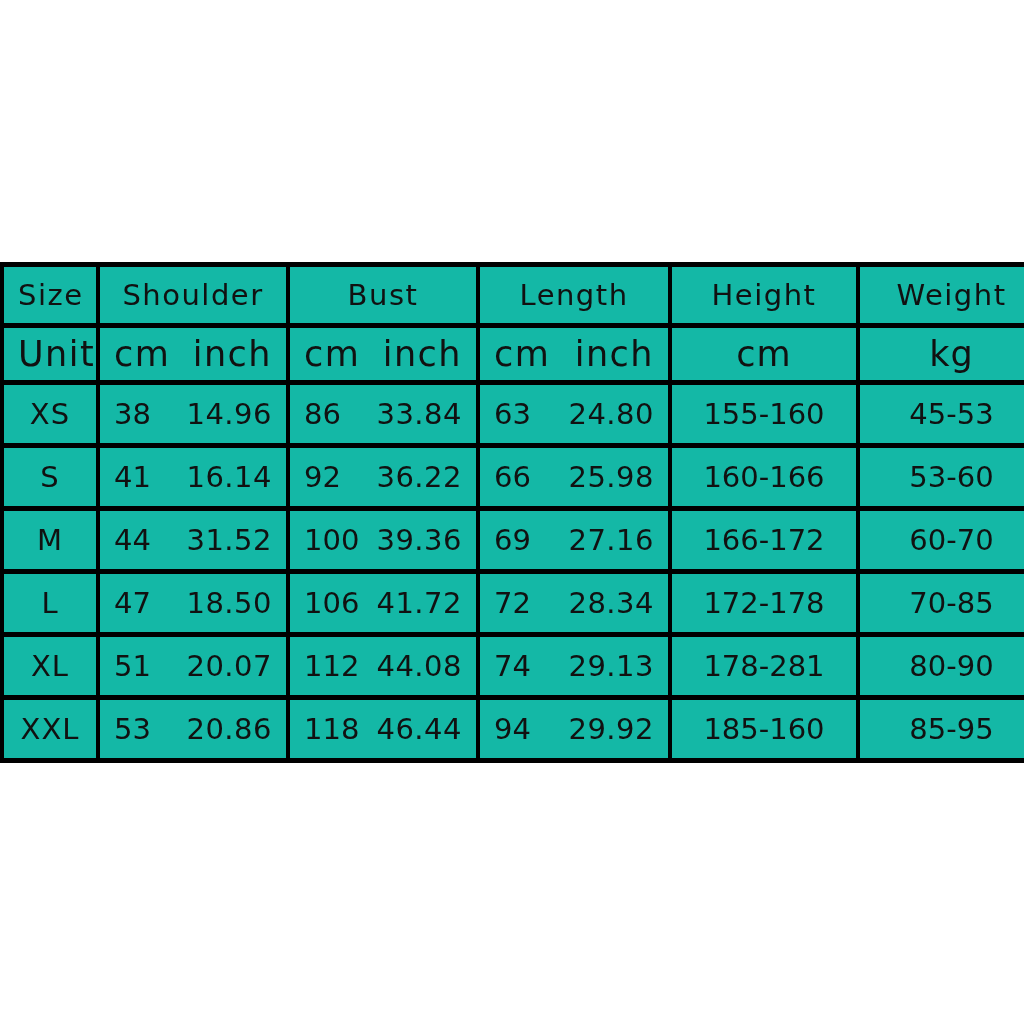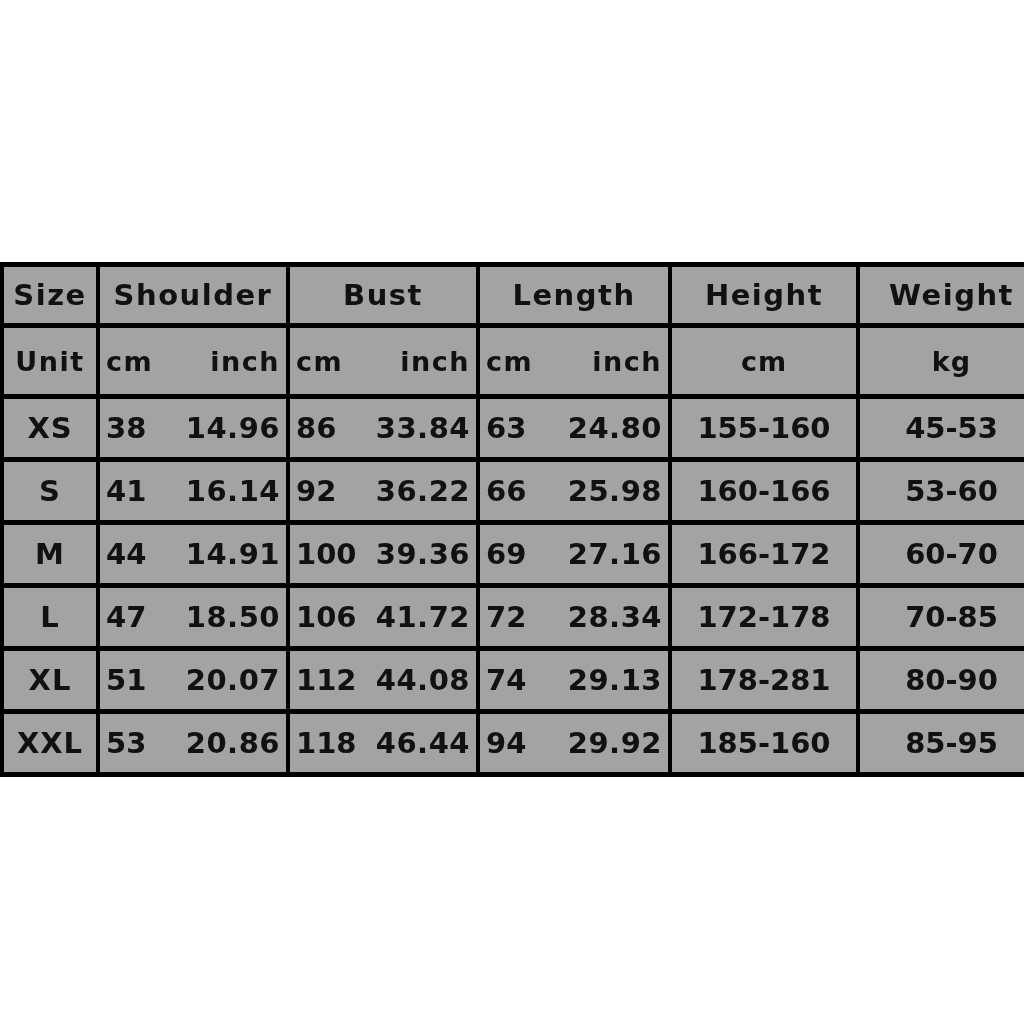--- a/index.html
+++ b/index.html
@@ -35,25 +35,25 @@
   table.size-chart {
     width: 100%;
     height: 100%;
     border-collapse: separate;
     border-spacing: 4px 5px;
     table-layout: fixed;
     background: #000000;
   }
 
   table.size-chart td {
-    background: #a3a3a3;
+    background: #14b8a6;
     color: #111111;
     font-family: "DejaVu Sans", sans-serif;
-    font-weight: 700;
-    padding: 0 6px;
+    font-weight: 400;
+    padding: 0 14px;
     vertical-align: middle;
     white-space: nowrap;
     overflow: hidden;
   }
 
   
   col.c-size   { width: 92px; }
   col.c-shoulder { width: 186px; }
   col.c-bust   { width: 186px; }
   col.c-length { width: 188px; }
@@ -63,22 +63,22 @@
   
   tr.head-row td {
     text-align: center;
     font-size: 29px;
     letter-spacing: 1.5px;
     height: 56px;
   }
 
   
   tr.unit-row td {
-    font-size: 27px;
-    height: 66px;
+    font-size: 35px;
+    height: 52px;
     letter-spacing: 1px;
   }
   tr.unit-row td.size-cell {
     text-align: center;
     letter-spacing: 1.5px;
   }
   tr.unit-row td.centered {
     text-align: center;
   }
 
@@ -214,21 +214,21 @@
           </td>
           <td class="centered">160-166</td>
           <td class="centered">53-60</td>
         </tr>
 
         <tr class="data-row">
           <td class="size-cell">M</td>
           <td>
             <div class="dual">
               <span class="metric">44</span>
-              <span class="imperial">14.91</span>
+              <span class="imperial">31.52</span>
             </div>
           </td>
           <td>
             <div class="dual">
               <span class="metric">100</span>
               <span class="imperial">39.36</span>
             </div>
           </td>
           <td>
             <div class="dual">

